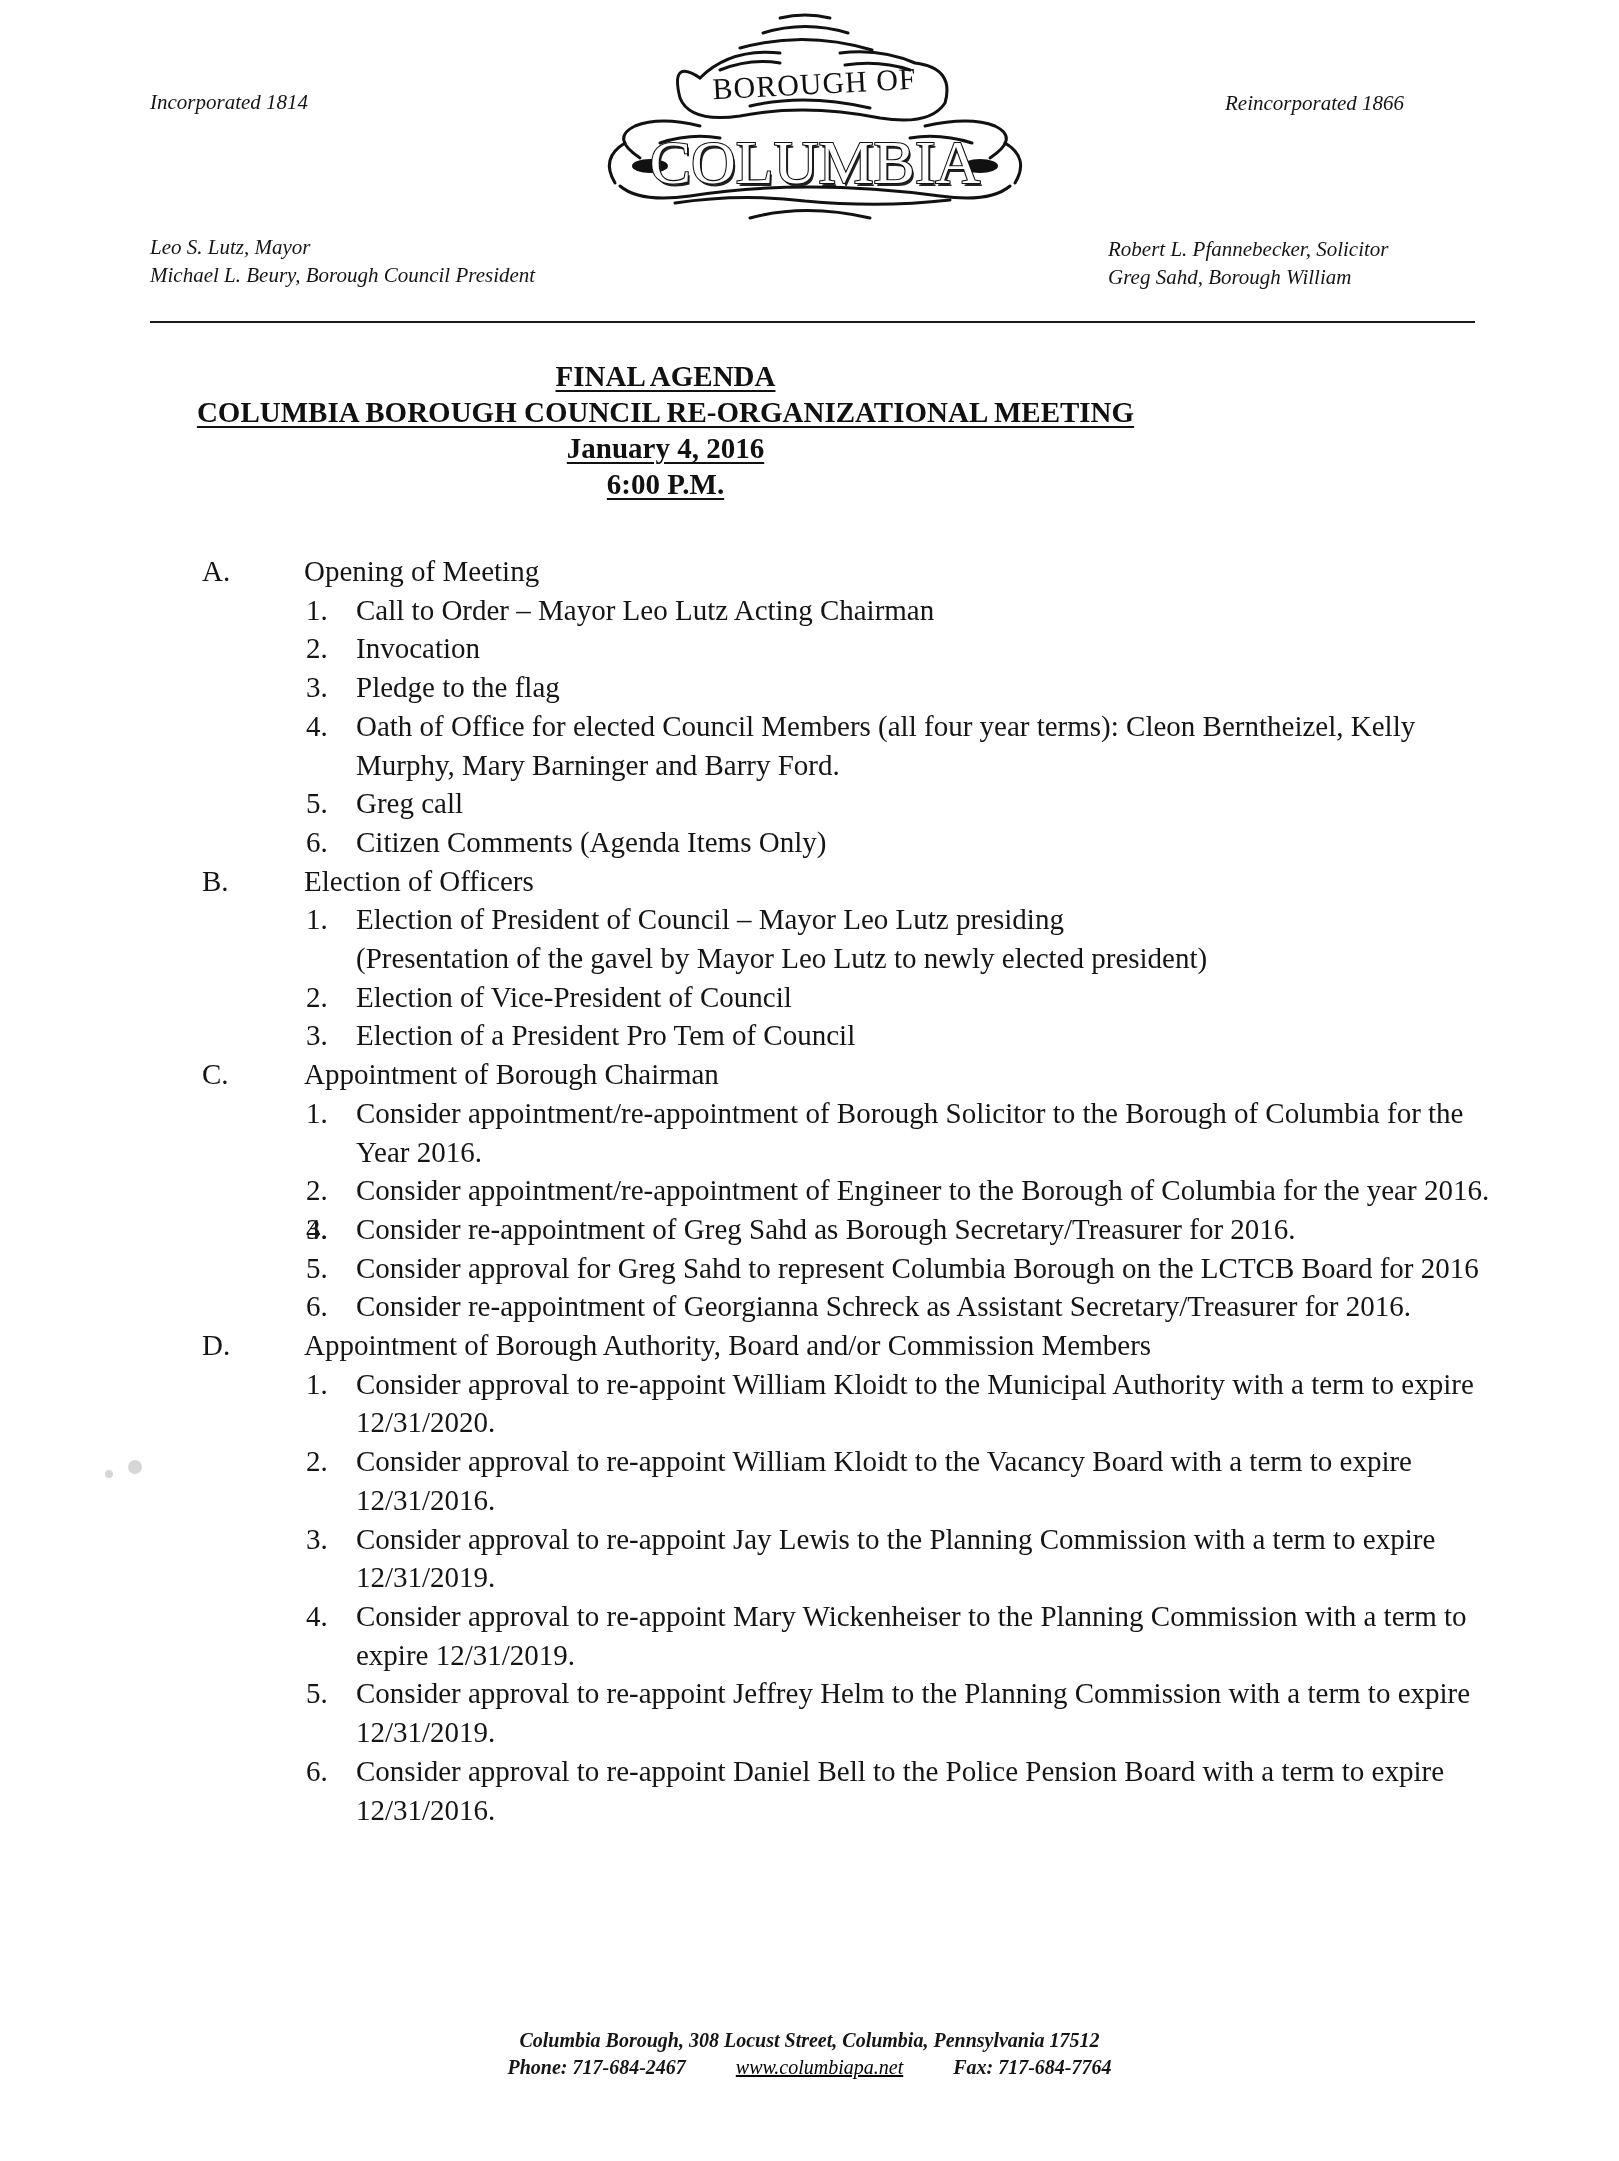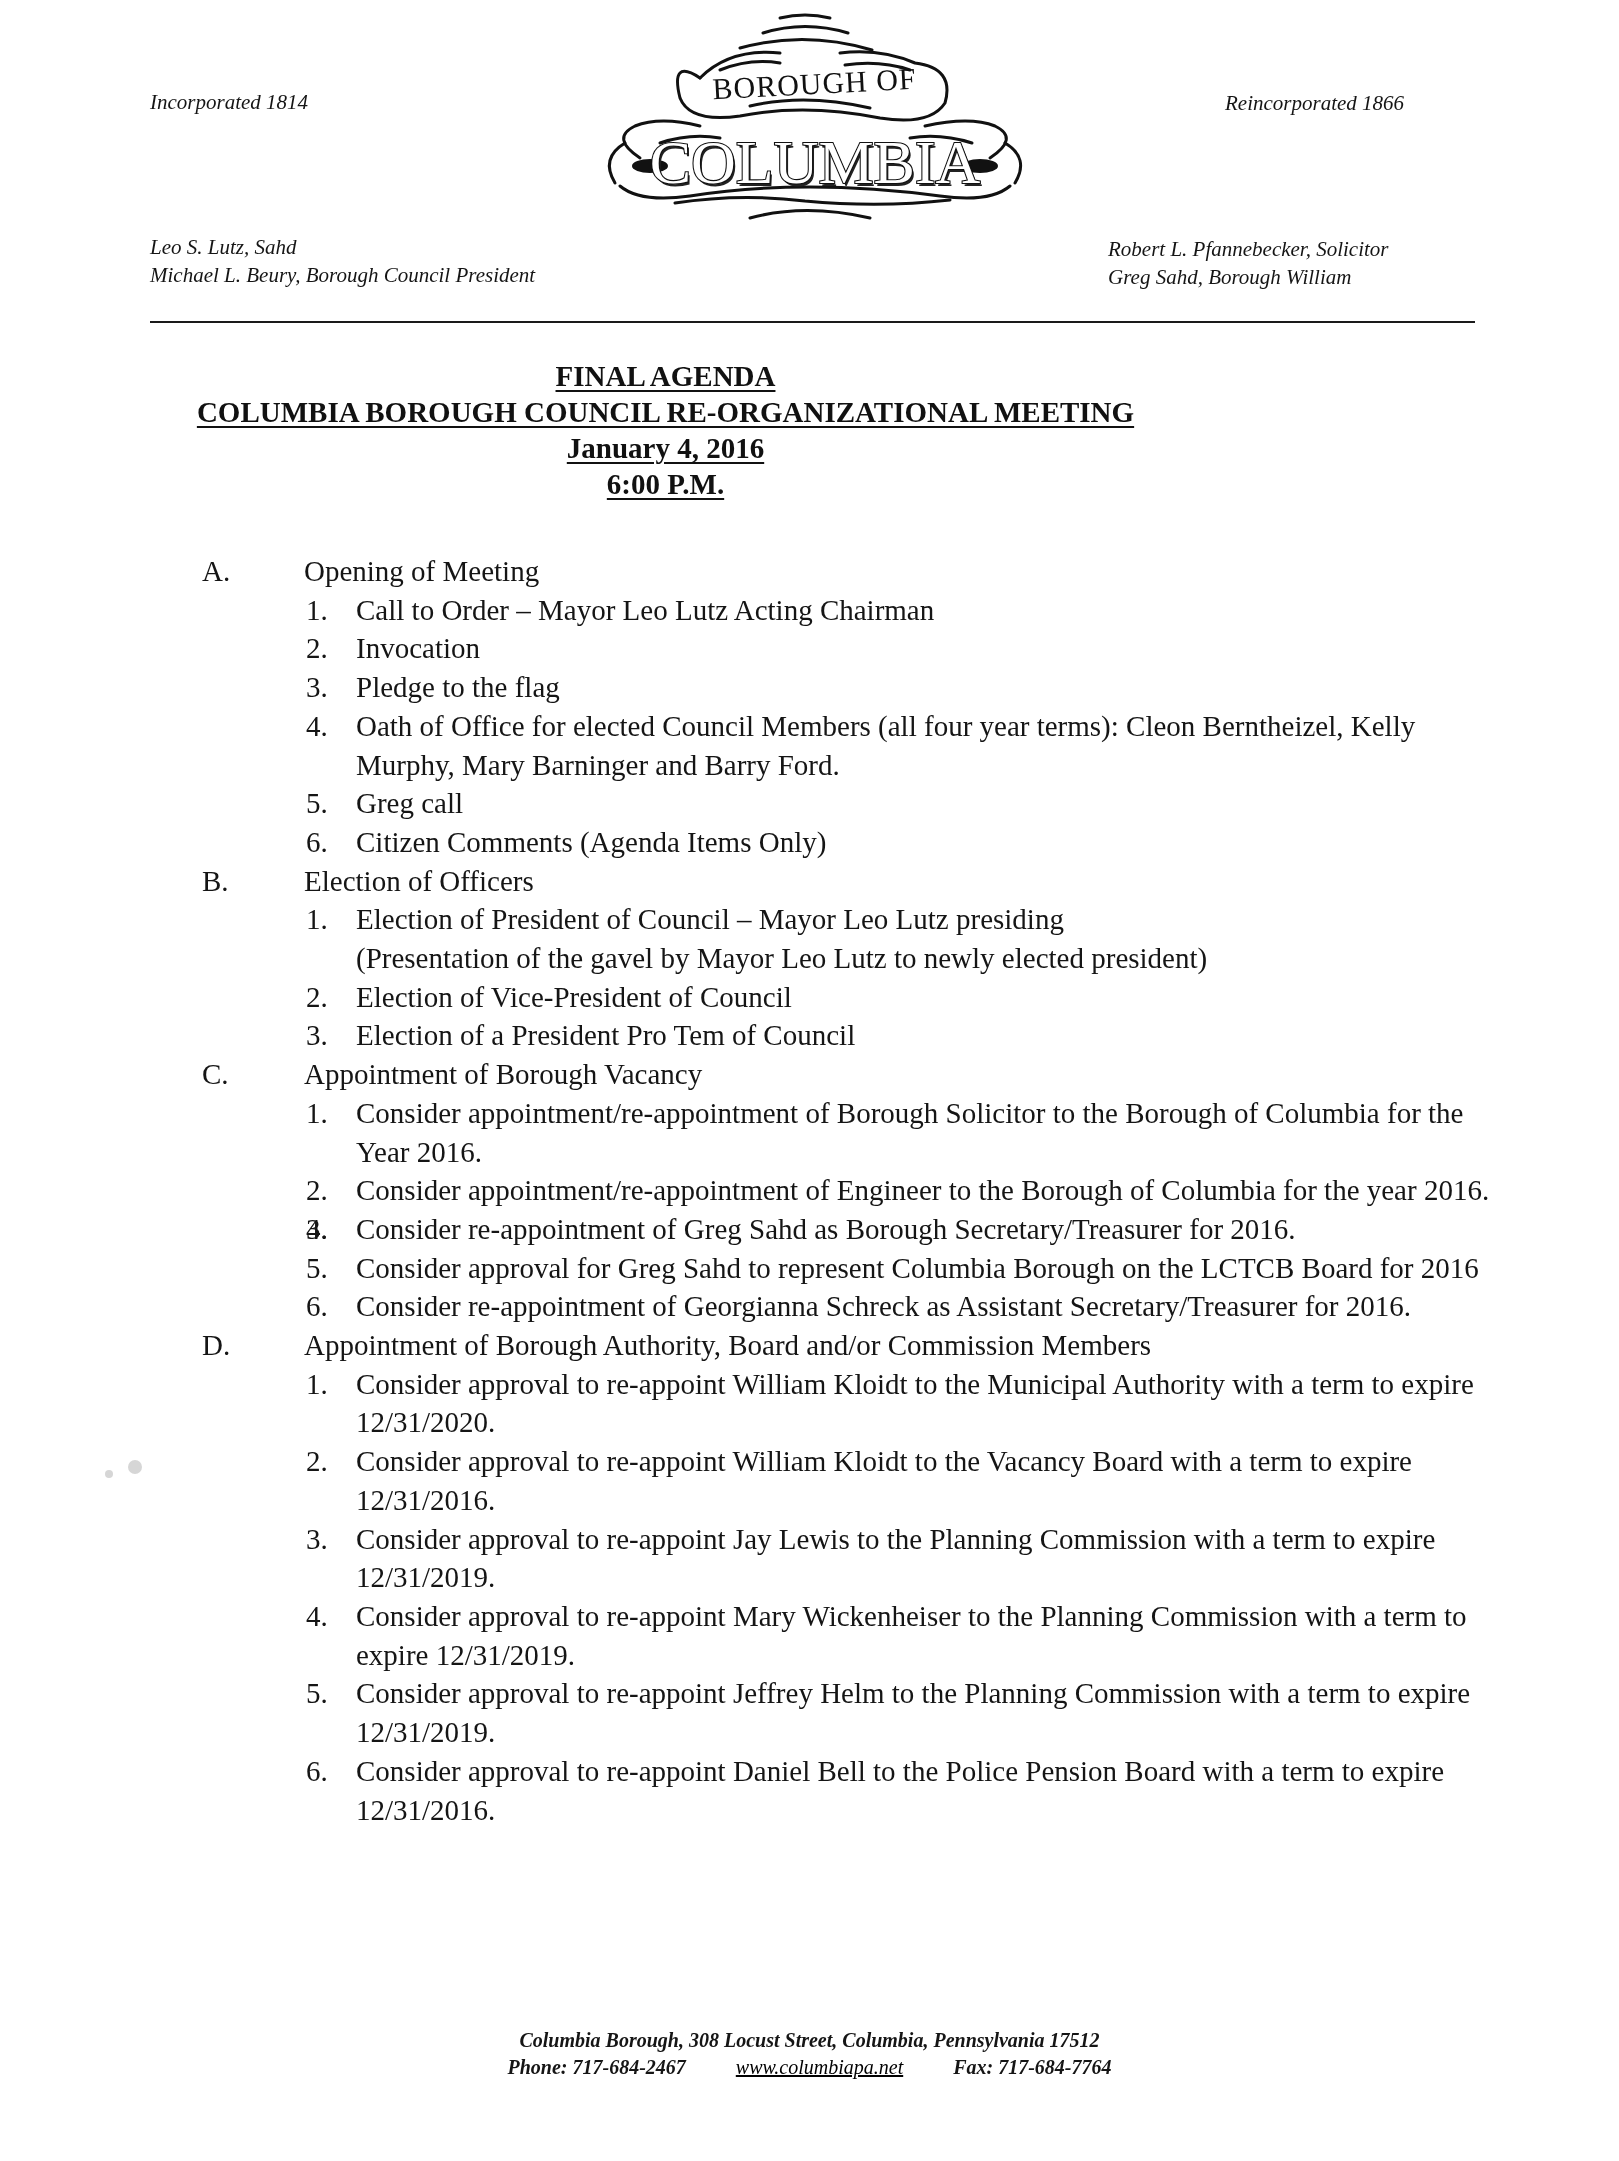--- a/index.html
+++ b/index.html
@@ -136,21 +136,21 @@
   </g>
 
   <ellipse cx="70" cy="158" rx="18" ry="7" fill="#111"></ellipse>
   <ellipse cx="400" cy="158" rx="18" ry="7" fill="#111"></ellipse>
   <text x="235" y="86" text-anchor="middle" class="logo-text-small" transform="rotate(-3 235 86)">BOROUGH OF</text>
   <text x="237" y="178" text-anchor="middle" class="logo-text-big-shadow">COLUMBIA</text>
   <text x="235" y="175" text-anchor="middle" class="logo-text-big">COLUMBIA</text>
 </svg>
 
 <div id="left-officials" class="abs lh-italic">
-  <div>Leo S. Lutz, Sahd</div>
+  <div>Leo S. Lutz, Mayor</div>
   <div>Michael L. Beury, Borough Council President</div>
 </div>
 <div id="right-officials" class="abs lh-italic">
   <div>Robert L. Pfannebecker, Solicitor</div>
   <div>Greg Sahd, Borough William</div>
 </div>
 
 <div id="header-rule" class="abs"></div>
 
 <div id="title-block" class="abs">
@@ -185,21 +185,21 @@
     <ul class="items">
       <li class="item"><span class="item-num">1.</span><span>Election of President of Council – Mayor Leo Lutz presiding</span><br><span>(Presentation of the gavel by Mayor Leo Lutz to newly elected president)</span></li>
       <li class="item"><span class="item-num">2.</span><span>Election of Vice-President of Council</span></li>
       <li class="item"><span class="item-num">3.</span><span>Election of a President Pro Tem of Council</span></li>
     </ul>
   </div>
 
   <div class="section">
     <div class="section-head">
       <span class="section-letter">C.</span>
-      <span>Appointment of Borough Vacancy</span>
+      <span>Appointment of Borough Chairman</span>
     </div>
     <ul class="items">
       <li class="item"><span class="item-num">1.</span><span>Consider appointment/re-appointment of Borough Solicitor to the Borough of Columbia for the Year 2016.</span></li>
       <li class="item"><span class="item-num">2.</span><span>Consider appointment/re-appointment of Engineer to the Borough of Columbia for the year 2016.</span></li>
       <li class="item"><span class="item-num">3.</span></li>
       <li class="item"><span class="item-num">4.</span><span>Consider re-appointment of Greg Sahd as Borough Secretary/Treasurer for 2016.</span></li>
       <li class="item"><span class="item-num">5.</span><span>Consider approval for Greg Sahd to represent Columbia Borough on the LCTCB Board for 2016</span></li>
       <li class="item"><span class="item-num">6.</span><span>Consider re-appointment of Georgianna Schreck as Assistant Secretary/Treasurer for 2016.</span></li>
     </ul>
   </div>

